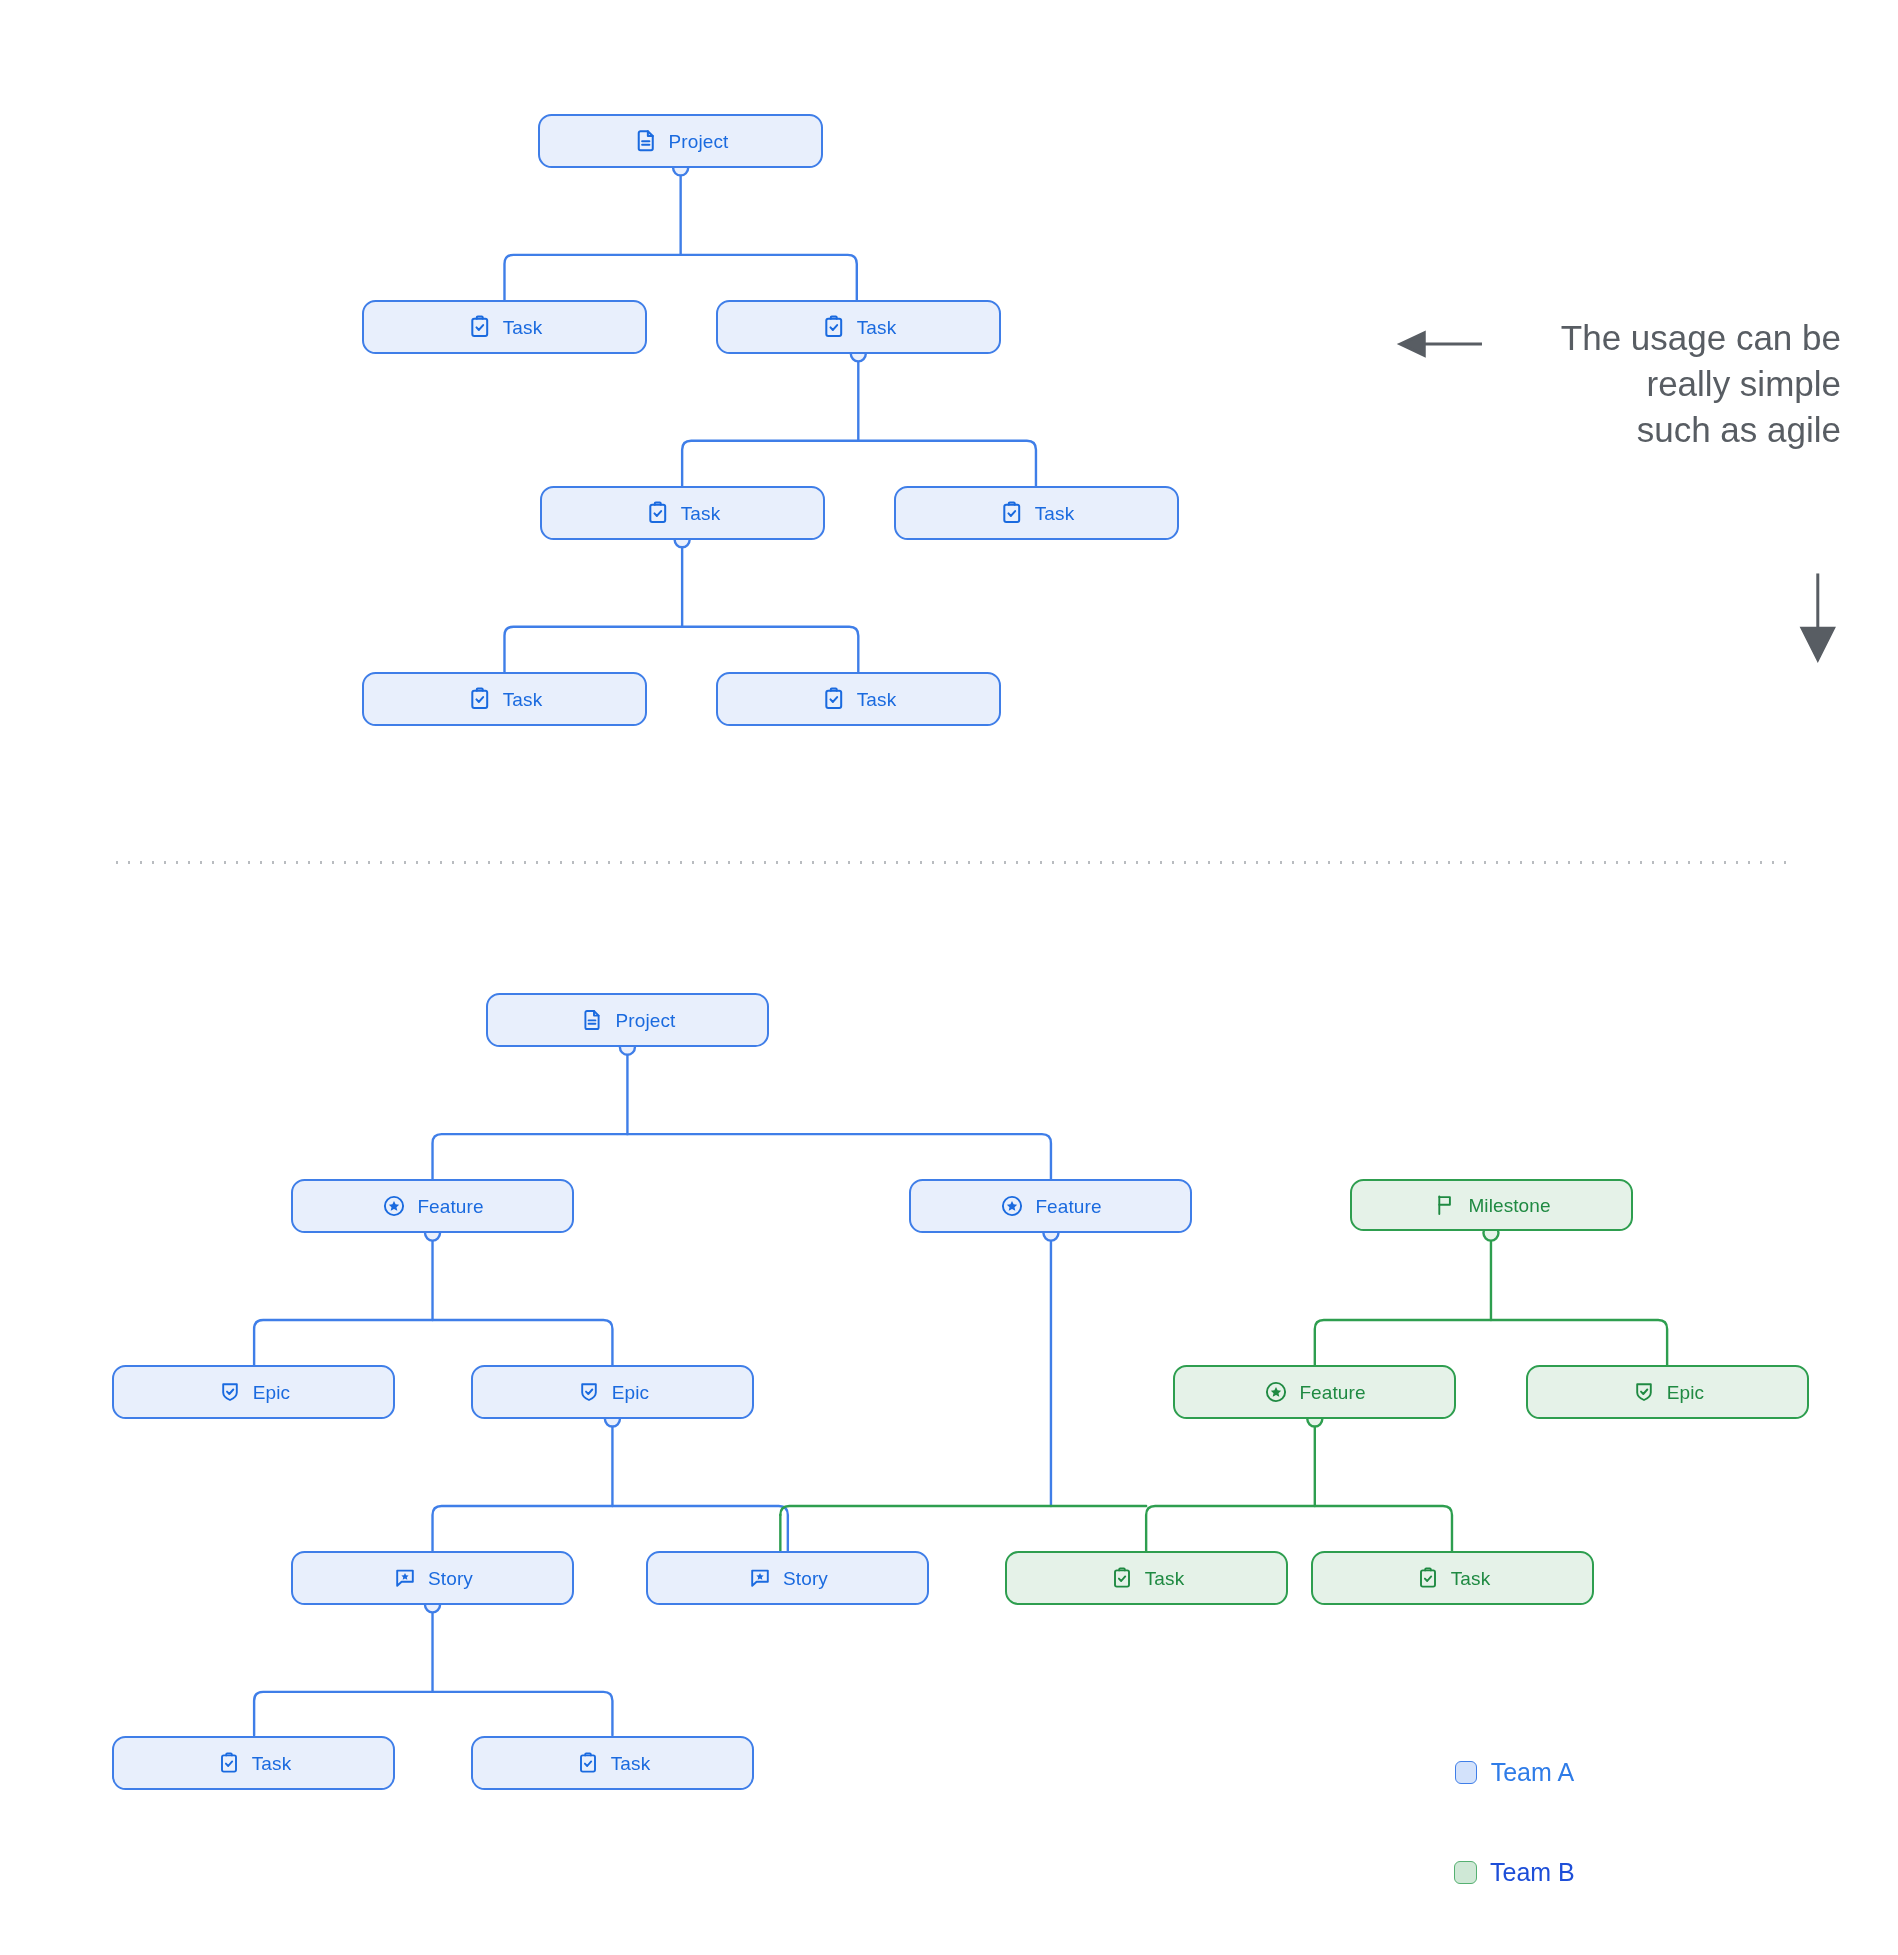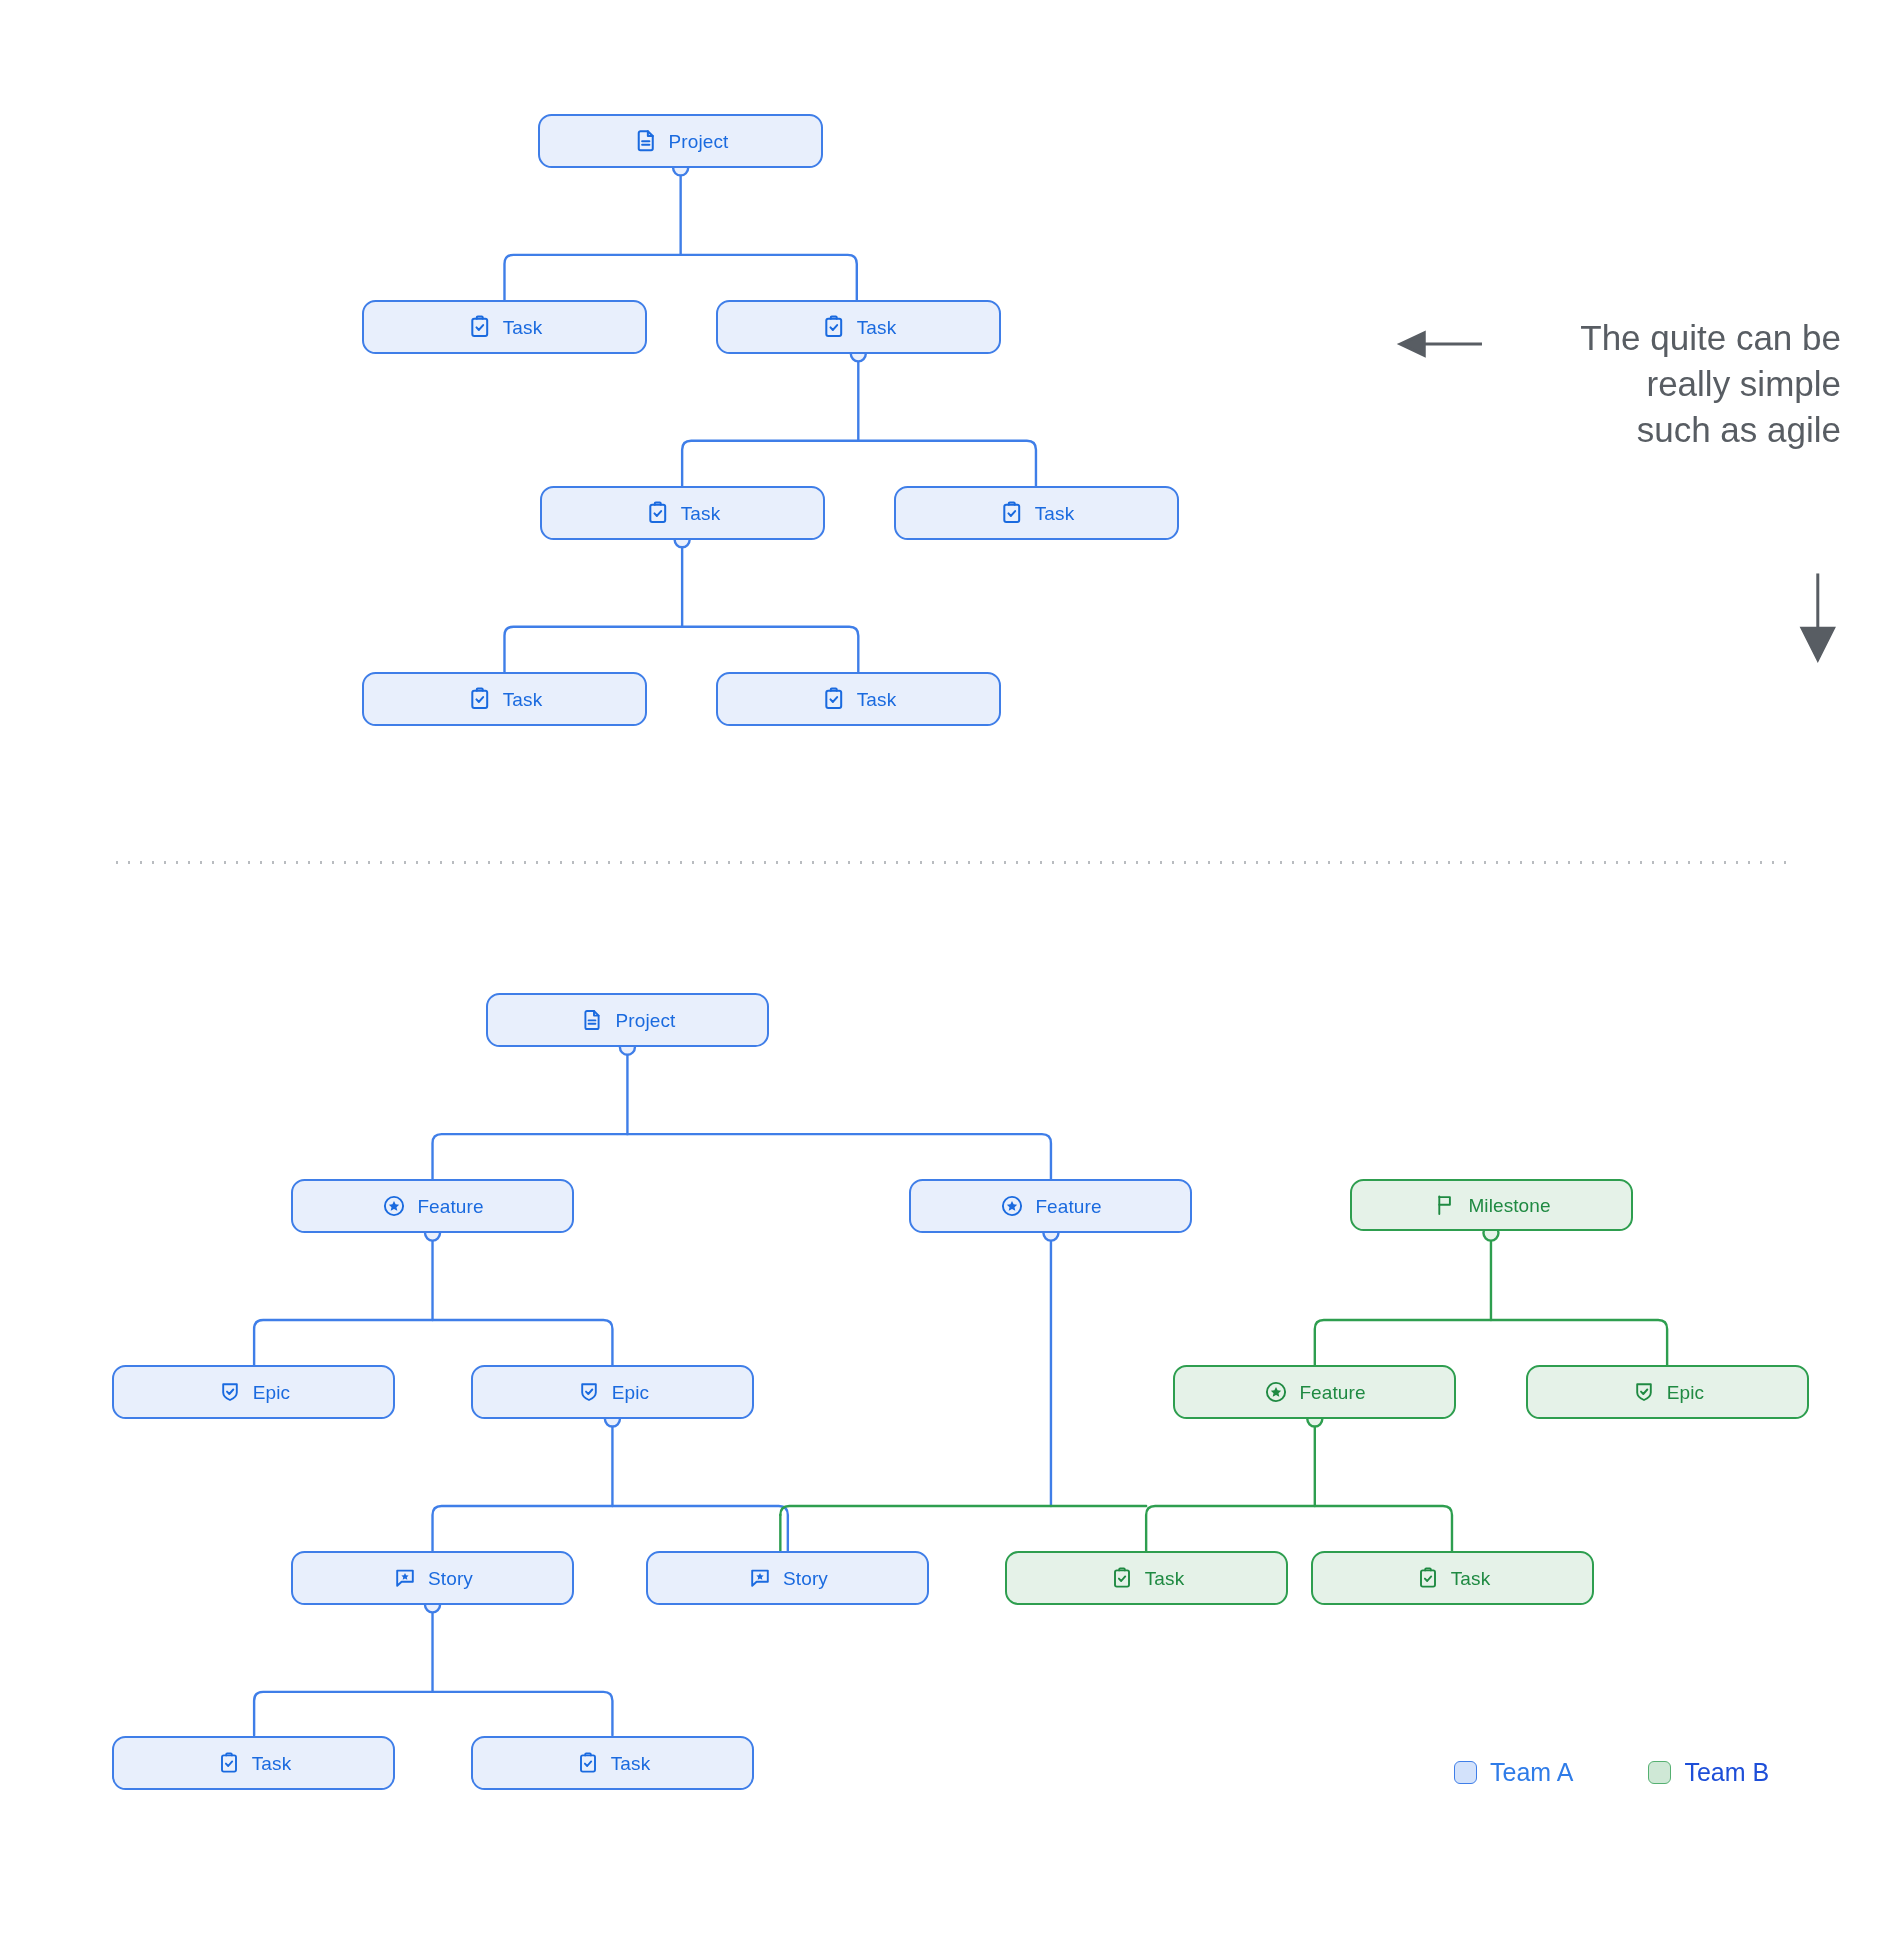--- a/index.html
+++ b/index.html
@@ -84,20 +84,21 @@
   
   #legend {
     position: absolute;
     left: 1454px;
     top: 1760px;
     display: flex;
     align-items: center;
     gap: 75px;
     font-size: 25px;
     font-weight: 500;
+    flex-direction: column;
   }
   .legend-item { display: flex; align-items: center; gap: 13.5px; }
   .legend-swatch {
     width: 22.5px; height: 22.5px;
     border-radius: 6px;
     border: 1.9px solid #3f7ee8;
     background: #d3e2fb;
   }
   .legend-item.green .legend-swatch {
     border-color: #55b071;
@@ -211,21 +212,21 @@
   <svg class="wire-layer" viewBox="0 0 2532 2608" width="1898" height="1955">
     <g stroke="#585d63" stroke-width="4" fill="#585d63">
       <line x1="1977" y1="459" x2="1885" y2="459"></line>
       <polygon points="1868,459 1900,444 1900,474"></polygon>
       <line x1="2425" y1="765" x2="2425" y2="850"></line>
       <polygon points="2425,880 2404,838 2446,838"></polygon>
     </g>
   </svg>
 
   <div id="annotation">
-    <span class="ln">The quite can be</span>
+    <span class="ln">The usage can be</span>
     <span class="ln">really simple</span>
     <span class="gap"></span>
     <span class="ln">such as agile</span>
   </div>
 
   <div id="divider"></div>
 
   <svg class="wire-layer" viewBox="0 0 2532 2608" width="1898" height="1955">
     <g fill="none" stroke-width="3.2" stroke-linecap="round">
 

